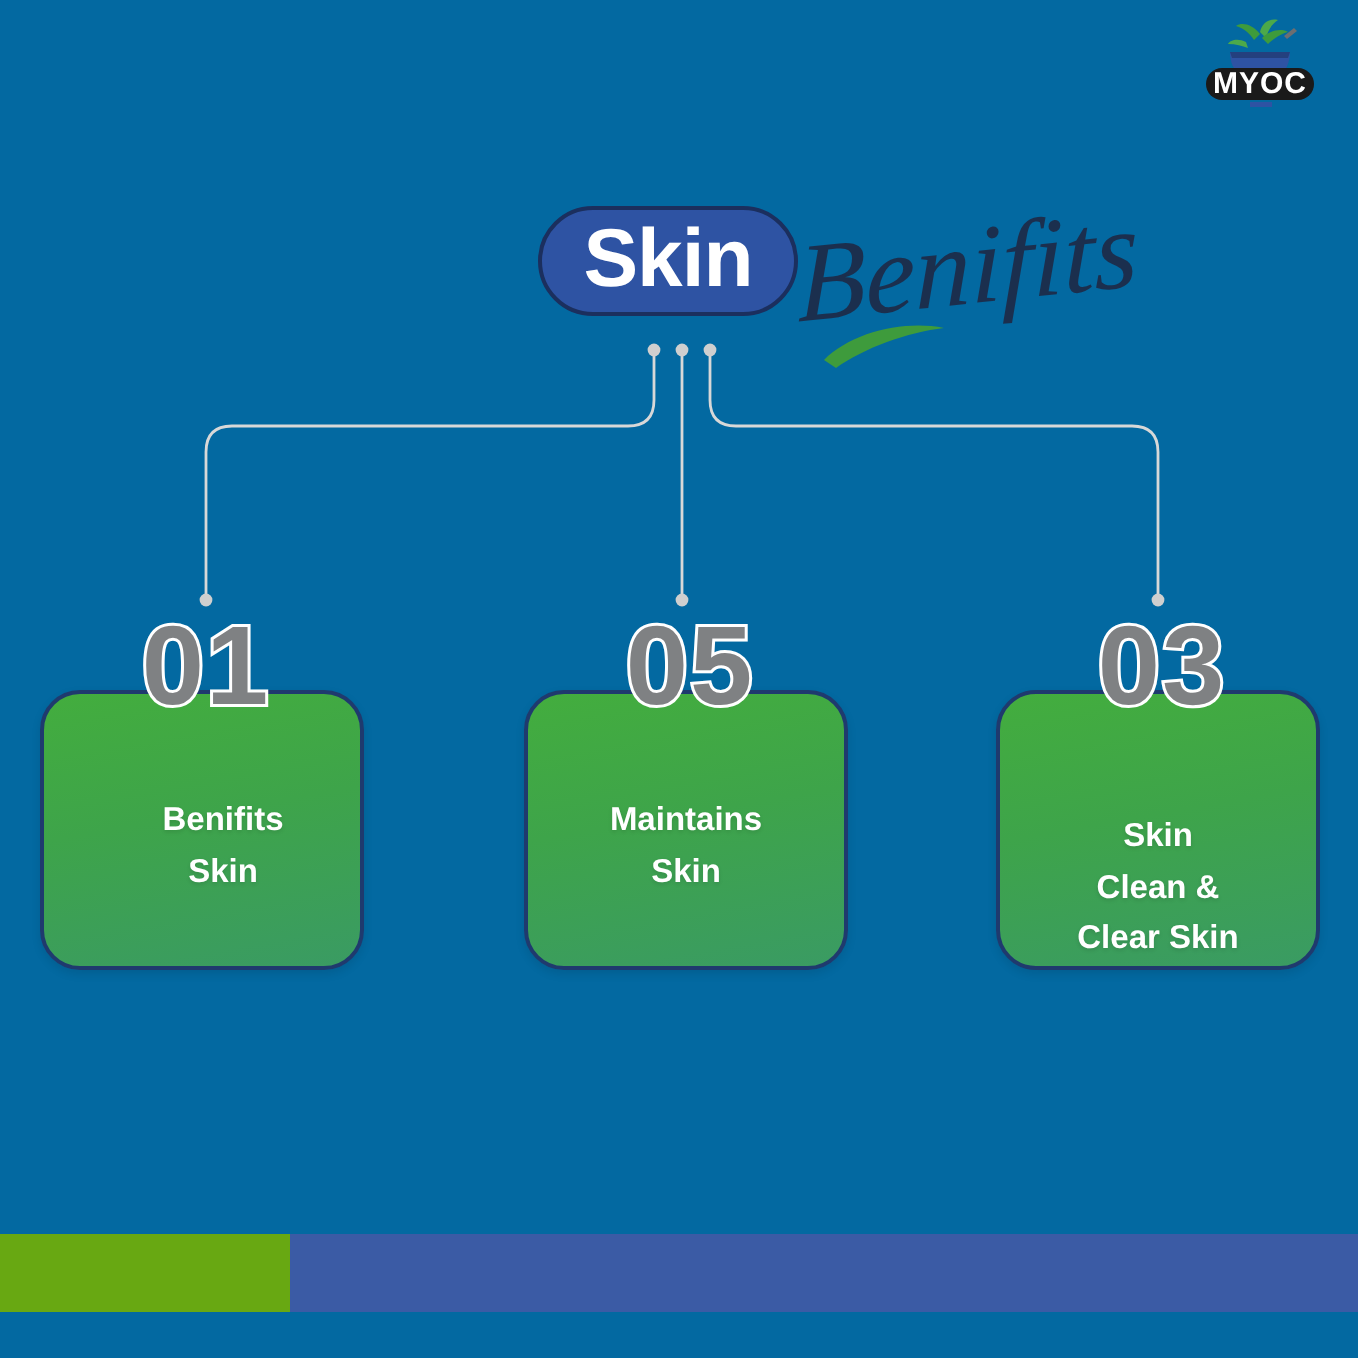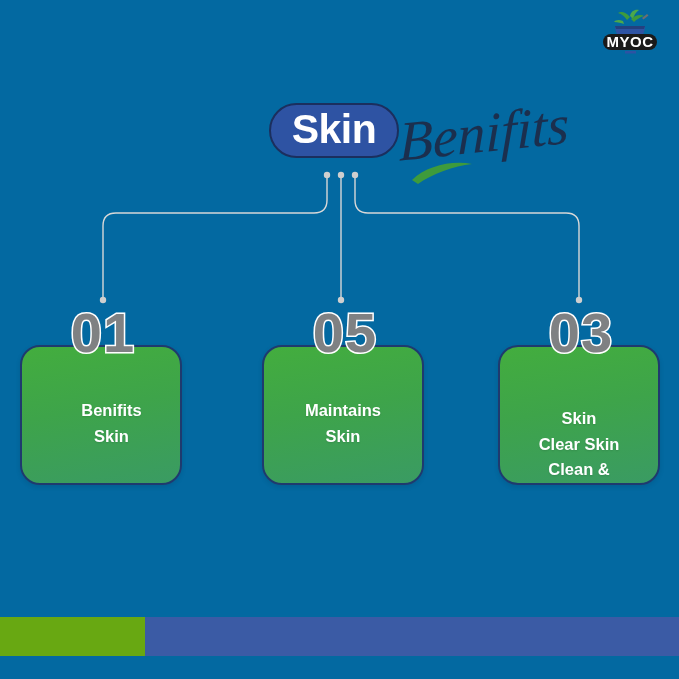--- a/index.html
+++ b/index.html
@@ -215,22 +215,22 @@
     <div class="card-text">
       <span class="ln">Maintains</span>
       <span class="ln">Skin</span>
     </div>
   </div>
 
   <div class="card card-3">
     <div class="card-num">03</div>
     <div class="card-text">
       <span class="ln">Skin</span>
+      <span class="ln">Clean &amp;</span>
       <span class="ln">Clear Skin</span>
-      <span class="ln">Clean &amp;</span>
     </div>
   </div>
 
   <div class="bottom-bar">
     <div class="bar-green"></div>
     <div class="bar-blue"></div>
   </div>
 
 </div>
 

